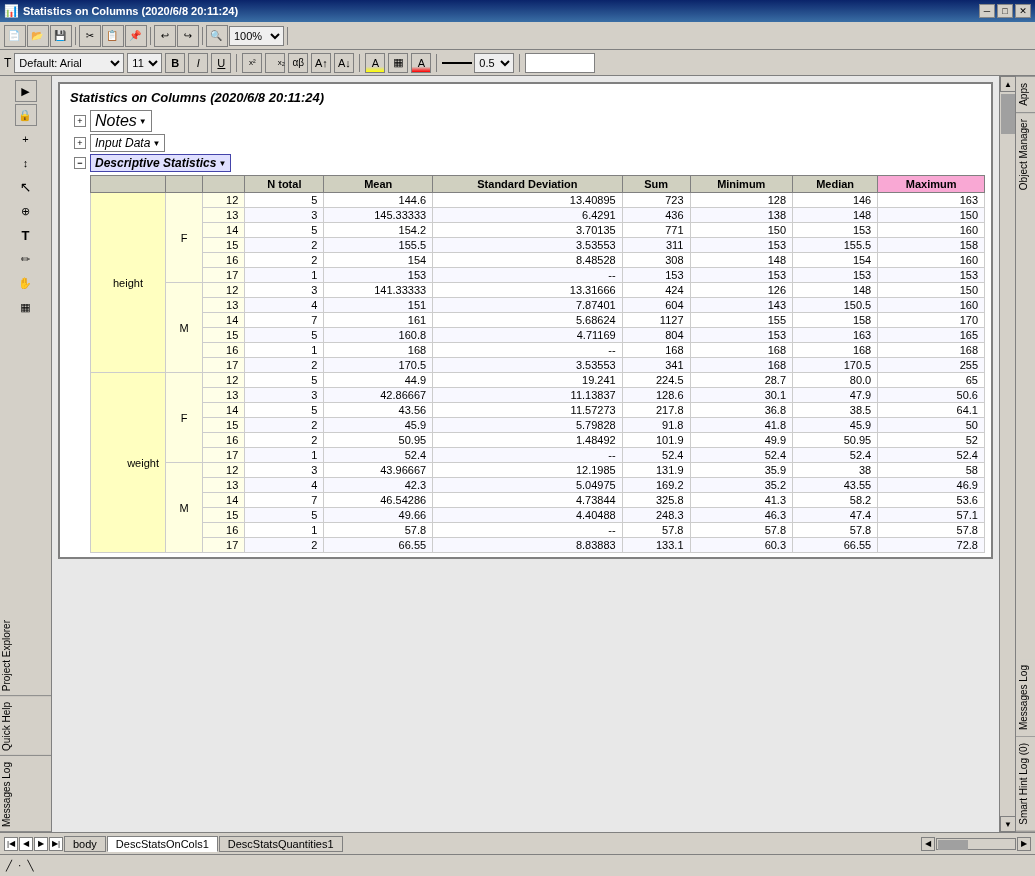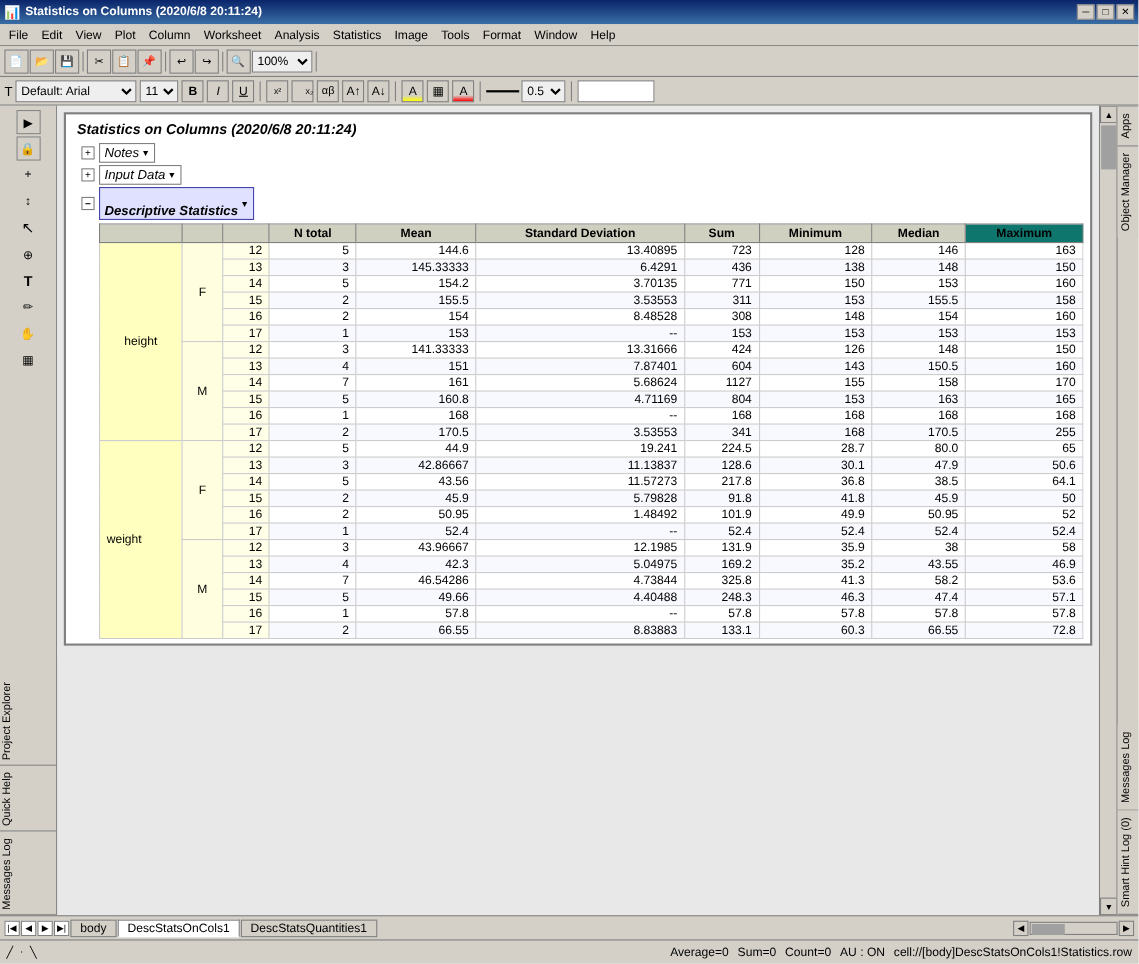--- a/index.html
+++ b/index.html
@@ -61,35 +61,20 @@
   <div class="title-bar">
     <span style="font-size:12px; color:white; margin-right:4px;">📊</span>
     <span class="title-bar-text">Statistics on Columns (2020/6/8 20:11:24)</span>
     <div class="title-bar-buttons">
       <div class="tb-btn">─</div>
       <div class="tb-btn">□</div>
       <div class="tb-btn">✕</div>
     </div>
   </div>
 
-  <div class="menu-bar">
-    <div class="menu-item">File</div>
-    <div class="menu-item">Edit</div>
-    <div class="menu-item">View</div>
-    <div class="menu-item">Plot</div>
-    <div class="menu-item">Column</div>
-    <div class="menu-item">Worksheet</div>
-    <div class="menu-item">Analysis</div>
-    <div class="menu-item">Statistics</div>
-    <div class="menu-item">Image</div>
-    <div class="menu-item">Tools</div>
-    <div class="menu-item">Format</div>
-    <div class="menu-item">Window</div>
-    <div class="menu-item">Help</div>
-  </div>
 
   <div class="toolbar" style="height:28px; padding:2px 4px; gap:1px; flex-wrap:nowrap; overflow:hidden;">
     <div class="tb-icon">📄</div>
     <div class="tb-icon">📂</div>
     <div class="tb-icon">💾</div>
     <div class="tb-sep"></div>
     <div class="tb-icon">✂</div>
     <div class="tb-icon">📋</div>
     <div class="tb-icon">📌</div>
     <div class="tb-sep"></div>
@@ -159,55 +144,55 @@
       <div style="background:#e8e8e8; padding:6px;">
         <div style="background:white; border:2px solid #808080; padding:4px 6px; margin-bottom:4px;">
 
           <div style="padding:2px 4px 4px 4px;">
             <span style="font-size:13px; font-style:italic; font-weight:bold;">Statistics on Columns (2020/6/8 20:11:24)</span>
           </div>
 
           <div class="tree-item" style="padding:1px 8px;">
             <span class="tree-toggle">+</span>
             <span class="tree-dropdown">
-              <span style="font-style:italic; font-size:12px;">Notes</span>
+              <span style="font-style:italic; font-size:16px;">Notes</span>
               <span class="dd-arrow">▼</span>
             </span>
           </div>
 
           <div class="tree-item" style="padding:1px 8px;">
             <span class="tree-toggle">+</span>
             <span class="tree-dropdown">
               <span style="font-style:italic; font-size:12px;">Input Data</span>
               <span class="dd-arrow">▼</span>
             </span>
           </div>
 
           <div class="tree-item" style="padding:1px 8px;">
             <span class="tree-toggle" style="font-weight:bold;">−</span>
             <span class="tree-dropdown" style="background: #e0e0ff; border:1px solid #4444aa;">
-              <span style="font-size:12px; font-weight:bold;margin-top:12px;">Descriptive Statistics</span>
+              <span style="font-size:12px; font-weight:bold;">Descriptive Statistics</span>
               <span class="dd-arrow">▼</span>
             </span>
           </div>
 
           <div style="margin-left: 24px; margin-top:2px; overflow-x:auto;">
             <table>
               <thead>
                 <tr>
                   <th style="background:#d0d0c0;"></th>
                   <th style="background:#d0d0c0;"></th>
                   <th style="background:#d0d0c0;"></th>
                   <th style="background:#d0d0c0;">N total</th>
                   <th style="background:#d0d0c0;">Mean</th>
                   <th style="background:#d0d0c0;">Standard Deviation</th>
                   <th style="background:#d0d0c0;">Sum</th>
                   <th style="background:#d0d0c0;">Minimum</th>
                   <th style="background:#d0d0c0;">Median</th>
-                  <th style="background:#0f766e;">Maximum</th>
+                  <th style="background:#f9a8d4;">Maximum</th>
                 </tr>
               </thead>
               <tbody id="table-body">
               <tr style="background: white;">
                     <td rowspan="12" style="background: rgb(255, 255, 192); text-align: center; font-weight: normal; vertical-align: middle;">height</td>
                     <td rowspan="6" style="background: rgb(255, 255, 224); text-align: center; vertical-align: middle;">F</td>
                     <td style="text-align: right; background: rgb(255, 255, 232);">12</td>
                     <td>5</td>
                     <td>144.6</td>
                     <td>13.40895</td>
@@ -321,21 +306,21 @@
                     <td style="text-align: right; background: rgb(255, 255, 232);">17</td>
                     <td>2</td>
                     <td>170.5</td>
                     <td>3.53553</td>
                     <td>341</td>
                     <td>168</td>
                     <td>170.5</td>
                     <td>255</td>
                   </tr>
                   <tr style="background: white;">
-                    <td rowspan="12" style="background: rgb(255, 255, 192); text-align: left; font-weight: normal; vertical-align: middle;">weight</td>
+                    <td rowspan="12" style="background: rgb(255, 255, 192); text-align: right; font-weight: normal; vertical-align: middle;">weight</td>
                     <td rowspan="6" style="background: rgb(255, 255, 224); text-align: center; vertical-align: middle;">F</td>
                     <td style="text-align: right; background: rgb(255, 255, 232);">12</td>
                     <td>5</td>
                     <td>44.9</td>
                     <td>19.241</td>
                     <td>224.5</td>
                     <td>28.7</td>
                     <td>80.0</td>
                     <td>65</td>
                   </tr>
@@ -493,21 +478,14 @@
     </div>
   </div>
 
   <div class="bottom-toolbar" style="height:22px; background:#d4d0c8; border-top:1px solid #808080; display:flex; align-items:center; justify-content:space-between; padding:0 6px; font-size:11px;">
     <div style="display:flex; gap:6px; flex:1;">
 
       <span style="font-size:10px;">╱</span>
       <span style="font-size:10px;">·</span>
       <span style="font-size:10px;">╲</span>
     </div>
-    <div style="display:flex; gap:8px;">
-      <span>Average=0</span>
-      <span>Sum=0</span>
-      <span>Count=0</span>
-      <span>AU : ON</span>
-      <span>cell://[body]DescStatsOnCols1!Statistics.row</span>
-    </div>
   </div>
 </div>
 
 </body></html>

